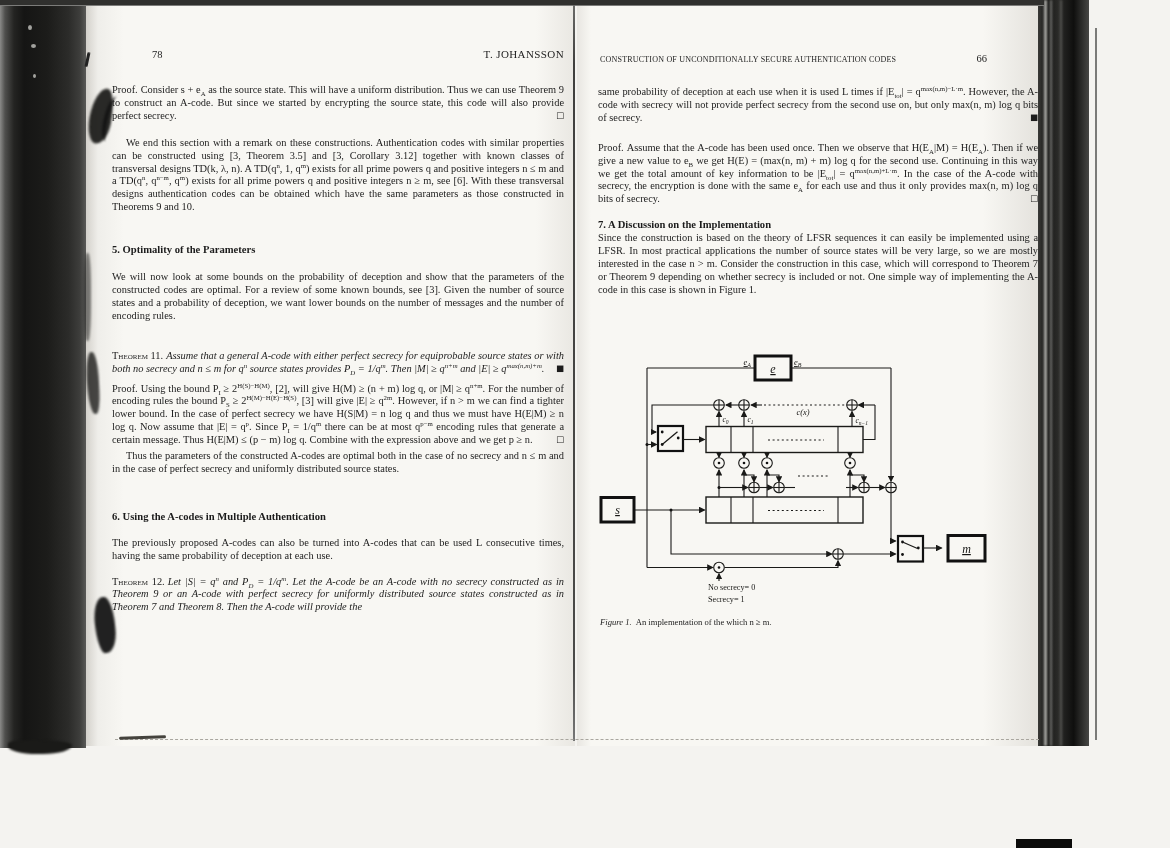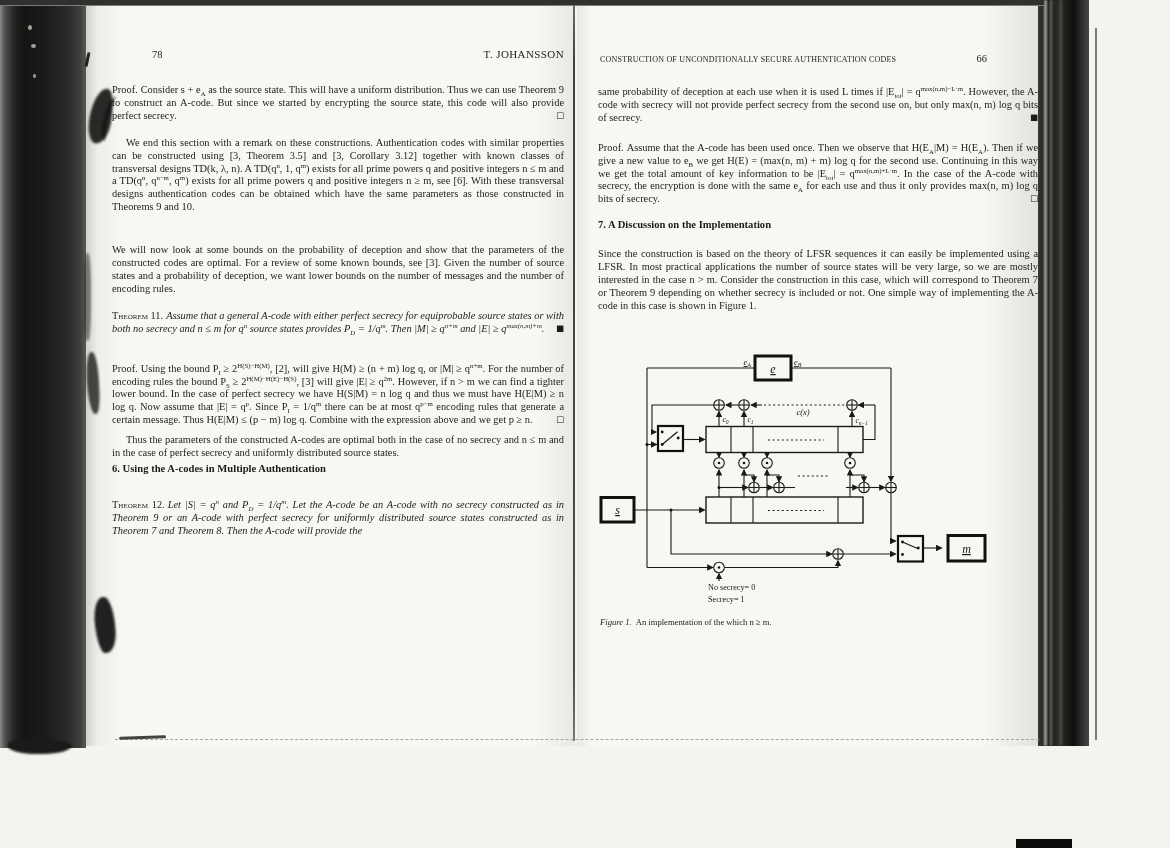--- a/index.html
+++ b/index.html
@@ -51,26 +51,26 @@
   .lead-it{}
   .lead-sc{font-variant-caps:small-caps;font-style:normal;}
   .block sup,.block sub{font-size:6.8px;line-height:0;}
   .qed{position:absolute;right:0;bottom:1px;font-size:8.5px;font-family:"DejaVu Sans",sans-serif;font-style:normal;}
   #left-body .block:nth-child(1){margin-bottom:14px}
   #left-body .block:nth-child(2){margin-bottom:30px}
   #left-body .block:nth-child(3){margin-bottom:14px}
   #left-body .block:nth-child(4){margin-bottom:27px}
   #left-body .block:nth-child(5){margin-bottom:7px}
   #left-body .block:nth-child(6){margin-bottom:3px}
-  #left-body .block:nth-child(7){margin-bottom:23px}
+  #left-body .block:nth-child(7){margin-bottom:35px}
   #left-body .block:nth-child(8){margin-bottom:13px}
   #left-body .block:nth-child(9){margin-bottom:13px}
   #right-body .block:nth-child(1){margin-bottom:17px}
   #right-body .block:nth-child(2){margin-bottom:13px}
-  #right-body .block:nth-child(3){margin-bottom:16px}
+  #right-body .block:nth-child(3){margin-bottom:0}
   
   #figure-svg{position:absolute;left:598px;top:354px;}
   #figure-svg line,#figure-svg polyline,#figure-svg path.wire{stroke:#1a1a18;stroke-width:1.1;fill:none;}
   #figure-svg .dotted{stroke-dasharray:2,2.6;}
   #figure-svg .reg{fill:#f8f7f3;stroke:#1a1a18;stroke-width:1.4;}
   #figure-svg .thickbox{fill:#f8f7f3;stroke:#111;stroke-width:3;}
   #figure-svg .swbox{fill:#f8f7f3;stroke:#111;stroke-width:2.2;}
   #figure-svg .gate{fill:#f8f7f3;stroke:#1a1a18;stroke-width:1.1;}
   #figure-svg .dotf{fill:#111;stroke:none;}
   #figure-svg text{fill:#161614;font-family:"Liberation Serif",serif;}
@@ -116,25 +116,27 @@
   </div>
 
   <div class="pg-header" id="right-header">
     <span class="runhead">CONSTRUCTION OF UNCONDITIONALLY SECURE AUTHENTICATION CODES</span>
     <span class="pgnum">66</span>
   </div>
 
   <div class="body-col" id="left-body">
       <div class="block"><span class="lead lead-it">Proof.</span>Consider s + e<sub>A</sub> as the source state. This will have a uniform distribution. Thus we can use Theorem 9 to construct an A-code. But since we started by encrypting the source state, this code will also provide perfect secrecy.<span class="qed">□</span></div>
       <div class="block indent">We end this section with a remark on these constructions. Authentication codes with similar properties can be constructed using [3, Theorem 3.5] and [3, Corollary 3.12] together with known classes of transversal designs TD(k, λ, n). A TD(q<sup>n</sup>, 1, q<sup>m</sup>) exists for all prime powers q and positive integers n ≤ m and a TD(q<sup>n</sup>, q<sup>n−m</sup>, q<sup>m</sup>) exists for all prime powers q and positive integers n ≥ m, see [6]. With these transversal designs authentication codes can be obtained which have the same parameters as those constructed in Theorems 9 and 10.</div>
+      <div class="block heading">5. Optimality of the Parameters</div>
       <div class="block">We will now look at some bounds on the probability of deception and show that the parameters of the constructed codes are optimal. For a review of some known bounds, see [3]. Given the number of source states and a probability of deception, we want lower bounds on the number of messages and the number of encoding rules.</div>
       <div class="block body-italic"><span class="lead lead-sc">Theorem 11.</span>Assume that a general A-code with either perfect secrecy for equiprobable source states or with both no secrecy and n ≤ m for q<sup>n</sup> source states provides P<sub>D</sub> = 1/q<sup>m</sup>. Then |M| ≥ q<sup>n+m</sup> and |E| ≥ q<sup>max(n,m)+m</sup>.<span class="qed">■</span></div>
       <div class="block"><span class="lead lead-it">Proof.</span>Using the bound P<sub>I</sub> ≥ 2<sup>H(S)−H(M)</sup>, [2], will give H(M) ≥ (n + m) log q, or |M| ≥ q<sup>n+m</sup>. For the number of encoding rules the bound P<sub>S</sub> ≥ 2<sup>H(M)−H(E)−H(S)</sup>, [3] will give |E| ≥ q<sup>2m</sup>. However, if n &gt; m we can find a tighter lower bound. In the case of perfect secrecy we have H(S|M) = n log q and thus we must have H(E|M) ≥ n log q. Now assume that |E| = q<sup>p</sup>. Since P<sub>I</sub> = 1/q<sup>m</sup> there can be at most q<sup>p−m</sup> encoding rules that generate a certain message. Thus H(E|M) ≤ (p − m) log q. Combine with the expression above and we get p ≥ n.<span class="qed">□</span></div>
       <div class="block indent">Thus the parameters of the constructed A-codes are optimal both in the case of no secrecy and n ≤ m and in the case of perfect secrecy and uniformly distributed source states.</div>
       <div class="block heading">6. Using the A-codes in Multiple Authentication</div>
+      <div class="block">The previously proposed A-codes can also be turned into A-codes that can be used L consecutive times, having the same probability of deception at each use.</div>
       <div class="block body-italic"><span class="lead lead-sc">Theorem 12.</span>Let |S| = q<sup>n</sup> and P<sub>D</sub> = 1/q<sup>m</sup>. Let the A-code be an A-code with no secrecy constructed as in Theorem 9 or an A-code with perfect secrecy for uniformly distributed source states constructed as in Theorem 7 and Theorem 8. Then the A-code will provide the</div>
     </div>
   <div class="body-col" id="right-body">
       <div class="block">same probability of deception at each use when it is used L times if |E<sub>tot</sub>| = q<sup>max(n,m)−L·m</sup>. However, the A-code with secrecy will not provide perfect secrecy from the second use on, but only max(n, m) log q bits of secrecy.<span class="qed">■</span></div>
       <div class="block"><span class="lead lead-it">Proof.</span>Assume that the A-code has been used once. Then we observe that H(E<sub>A</sub>|M) = H(E<sub>A</sub>). Then if we give a new value to e<sub>B</sub> we get H(E) = (max(n, m) + m) log q for the second use. Continuing in this way we get the total amount of key information to be |E<sub>tot</sub>| = q<sup>max(n,m)+L·m</sup>. In the case of the A-code with secrecy, the encryption is done with the same e<sub>A</sub> for each use and thus it only provides max(n, m) log q bits of secrecy.<span class="qed">□</span></div>
       <div class="block heading">7. A Discussion on the Implementation</div>
       <div class="block">Since the construction is based on the theory of LFSR sequences it can easily be implemented using a LFSR. In most practical applications the number of source states will be very large, so we are mostly interested in the case n &gt; m. Consider the construction in this case, which will correspond to Theorem 7 or Theorem 9 depending on whether secrecy is included or not. One simple way of implementing the A-code in this case is shown in Figure 1.</div>
     </div>
 
   <svg id="figure-svg" width="440" height="260" viewBox="0 0 440 260">

